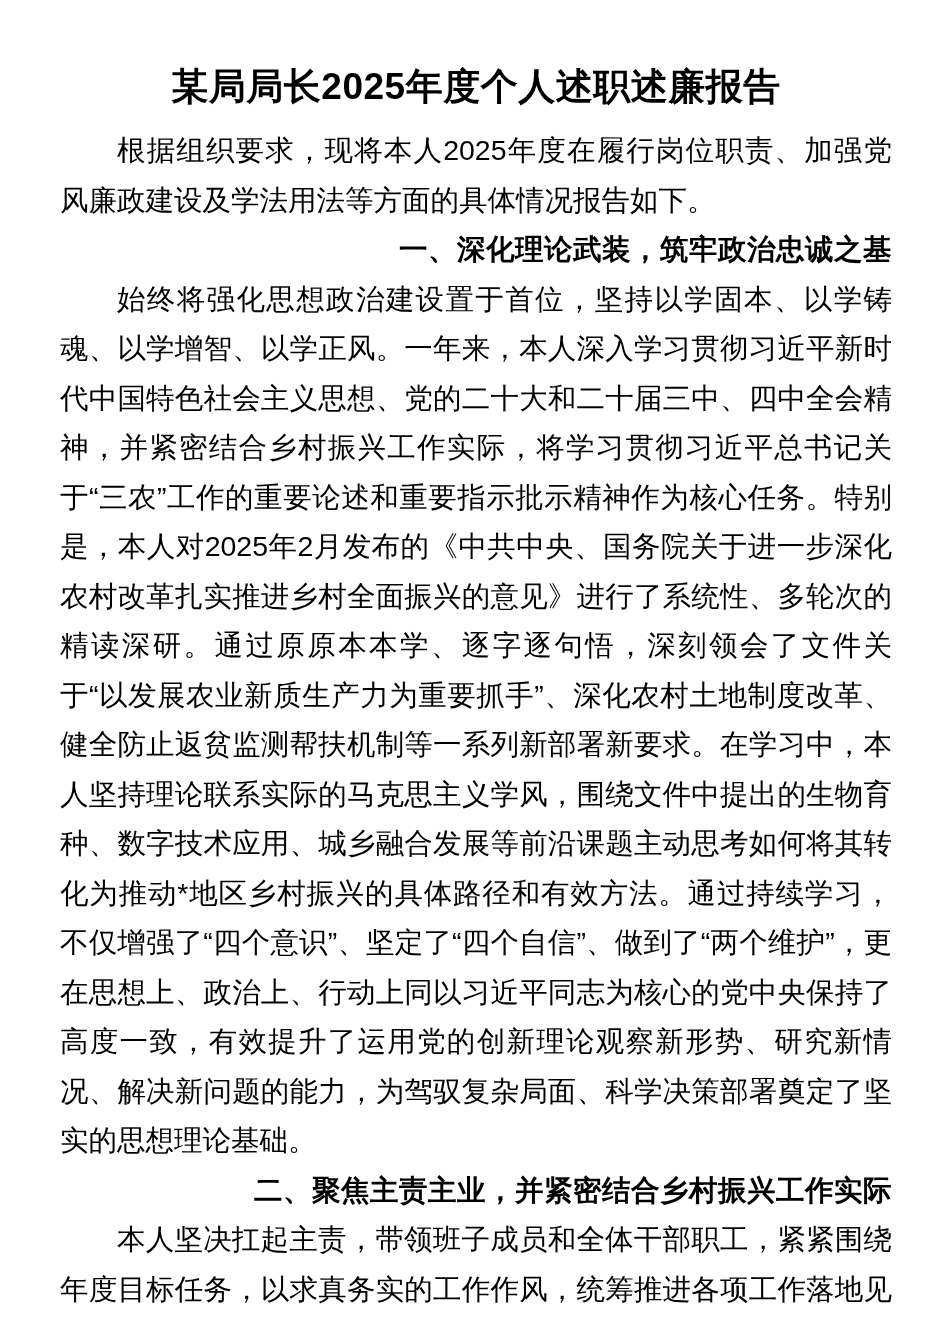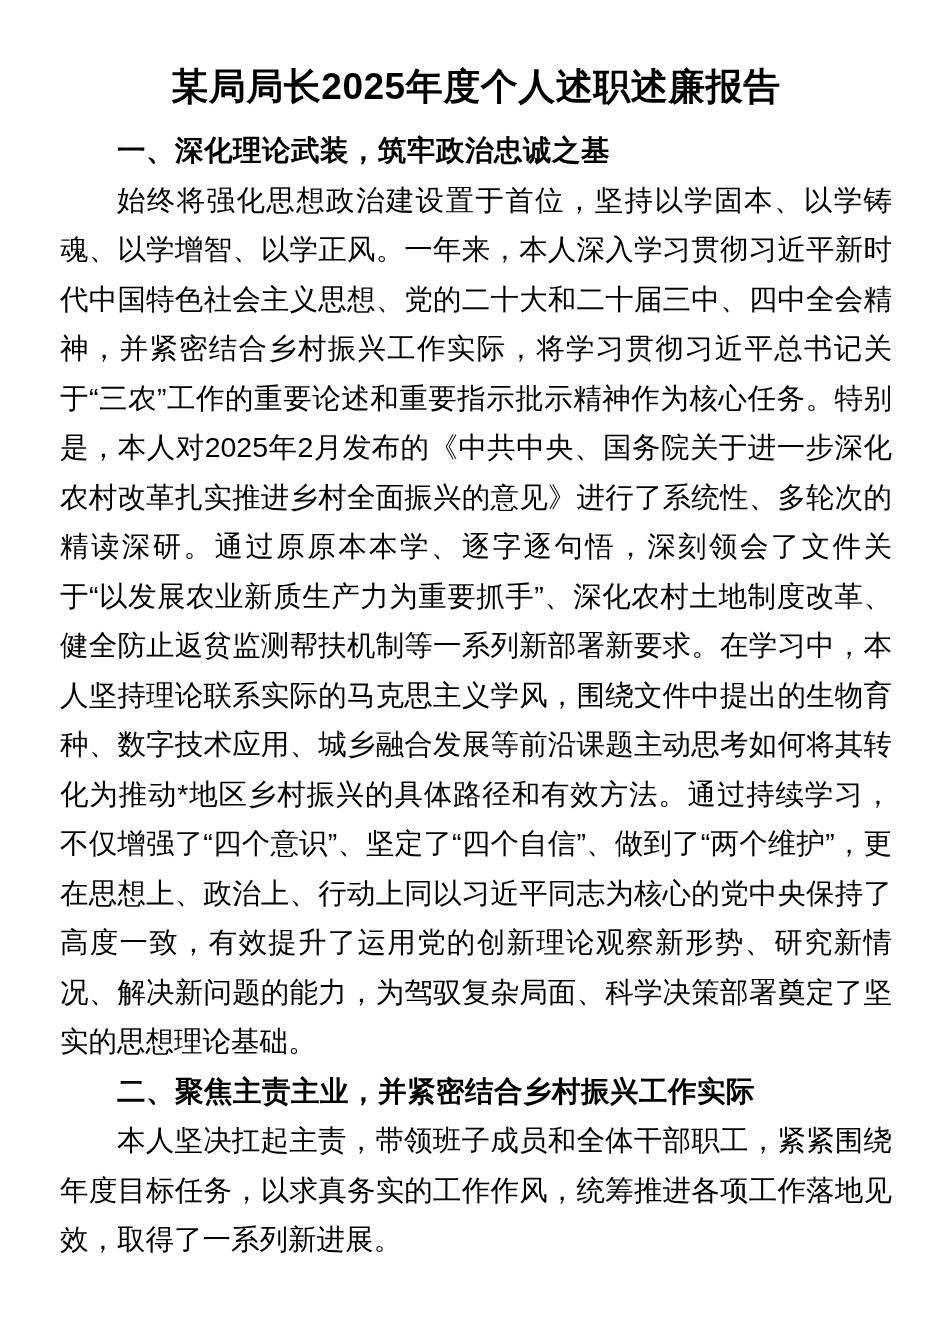--- a/index.html
+++ b/index.html
@@ -36,28 +36,30 @@
     text-indent: 2em;
     word-break: break-all;
   }
   .doc-heading {
     margin: 0;
     font-size: 28.5px;
     line-height: 49.5px;
     font-weight: 700;
     text-indent: 2em;
     letter-spacing: 0.5px;
+    text-align: right;
   }
 </style>
 </head>
 <body>
 
 <div class="page">
   <h1 class="doc-title">某局局长2025年度个人述职述廉报告</h1>
 
+  <p class="doc-para">根据组织要求，现将本人2025年度在履行岗位职责、加强党风廉政建设及学法用法等方面的具体情况报告如下。</p>
 
   <h2 class="doc-heading">一、深化理论武装，筑牢政治忠诚之基</h2>
 
   <p class="doc-para">始终将强化思想政治建设置于首位，坚持以学固本、以学铸魂、以学增智、以学正风。一年来，本人深入学习贯彻习近平新时代中国特色社会主义思想、党的二十大和二十届三中、四中全会精神，并紧密结合乡村振兴工作实际，将学习贯彻习近平总书记关于“三农”工作的重要论述和重要指示批示精神作为核心任务。特别是，本人对2025年2月发布的《中共中央、国务院关于进一步深化农村改革扎实推进乡村全面振兴的意见》进行了系统性、多轮次的精读深研。通过原原本本学、逐字逐句悟，深刻领会了文件关于“以发展农业新质生产力为重要抓手”、深化农村土地制度改革、健全防止返贫监测帮扶机制等一系列新部署新要求。在学习中，本人坚持理论联系实际的马克思主义学风，围绕文件中提出的生物育种、数字技术应用、城乡融合发展等前沿课题主动思考如何将其转化为推动*地区乡村振兴的具体路径和有效方法。通过持续学习，不仅增强了“四个意识”、坚定了“四个自信”、做到了“两个维护”，更在思想上、政治上、行动上同以习近平同志为核心的党中央保持了高度一致，有效提升了运用党的创新理论观察新形势、研究新情况、解决新问题的能力，为驾驭复杂局面、科学决策部署奠定了坚实的思想理论基础。</p>
 
   <h2 class="doc-heading">二、聚焦主责主业，并紧密结合乡村振兴工作实际</h2>
 
   <p class="doc-para">本人坚决扛起主责，带领班子成员和全体干部职工，紧紧围绕年度目标任务，以求真务实的工作作风，统筹推进各项工作落地见效，取得了一系列新进展。</p>
 </div>
 

